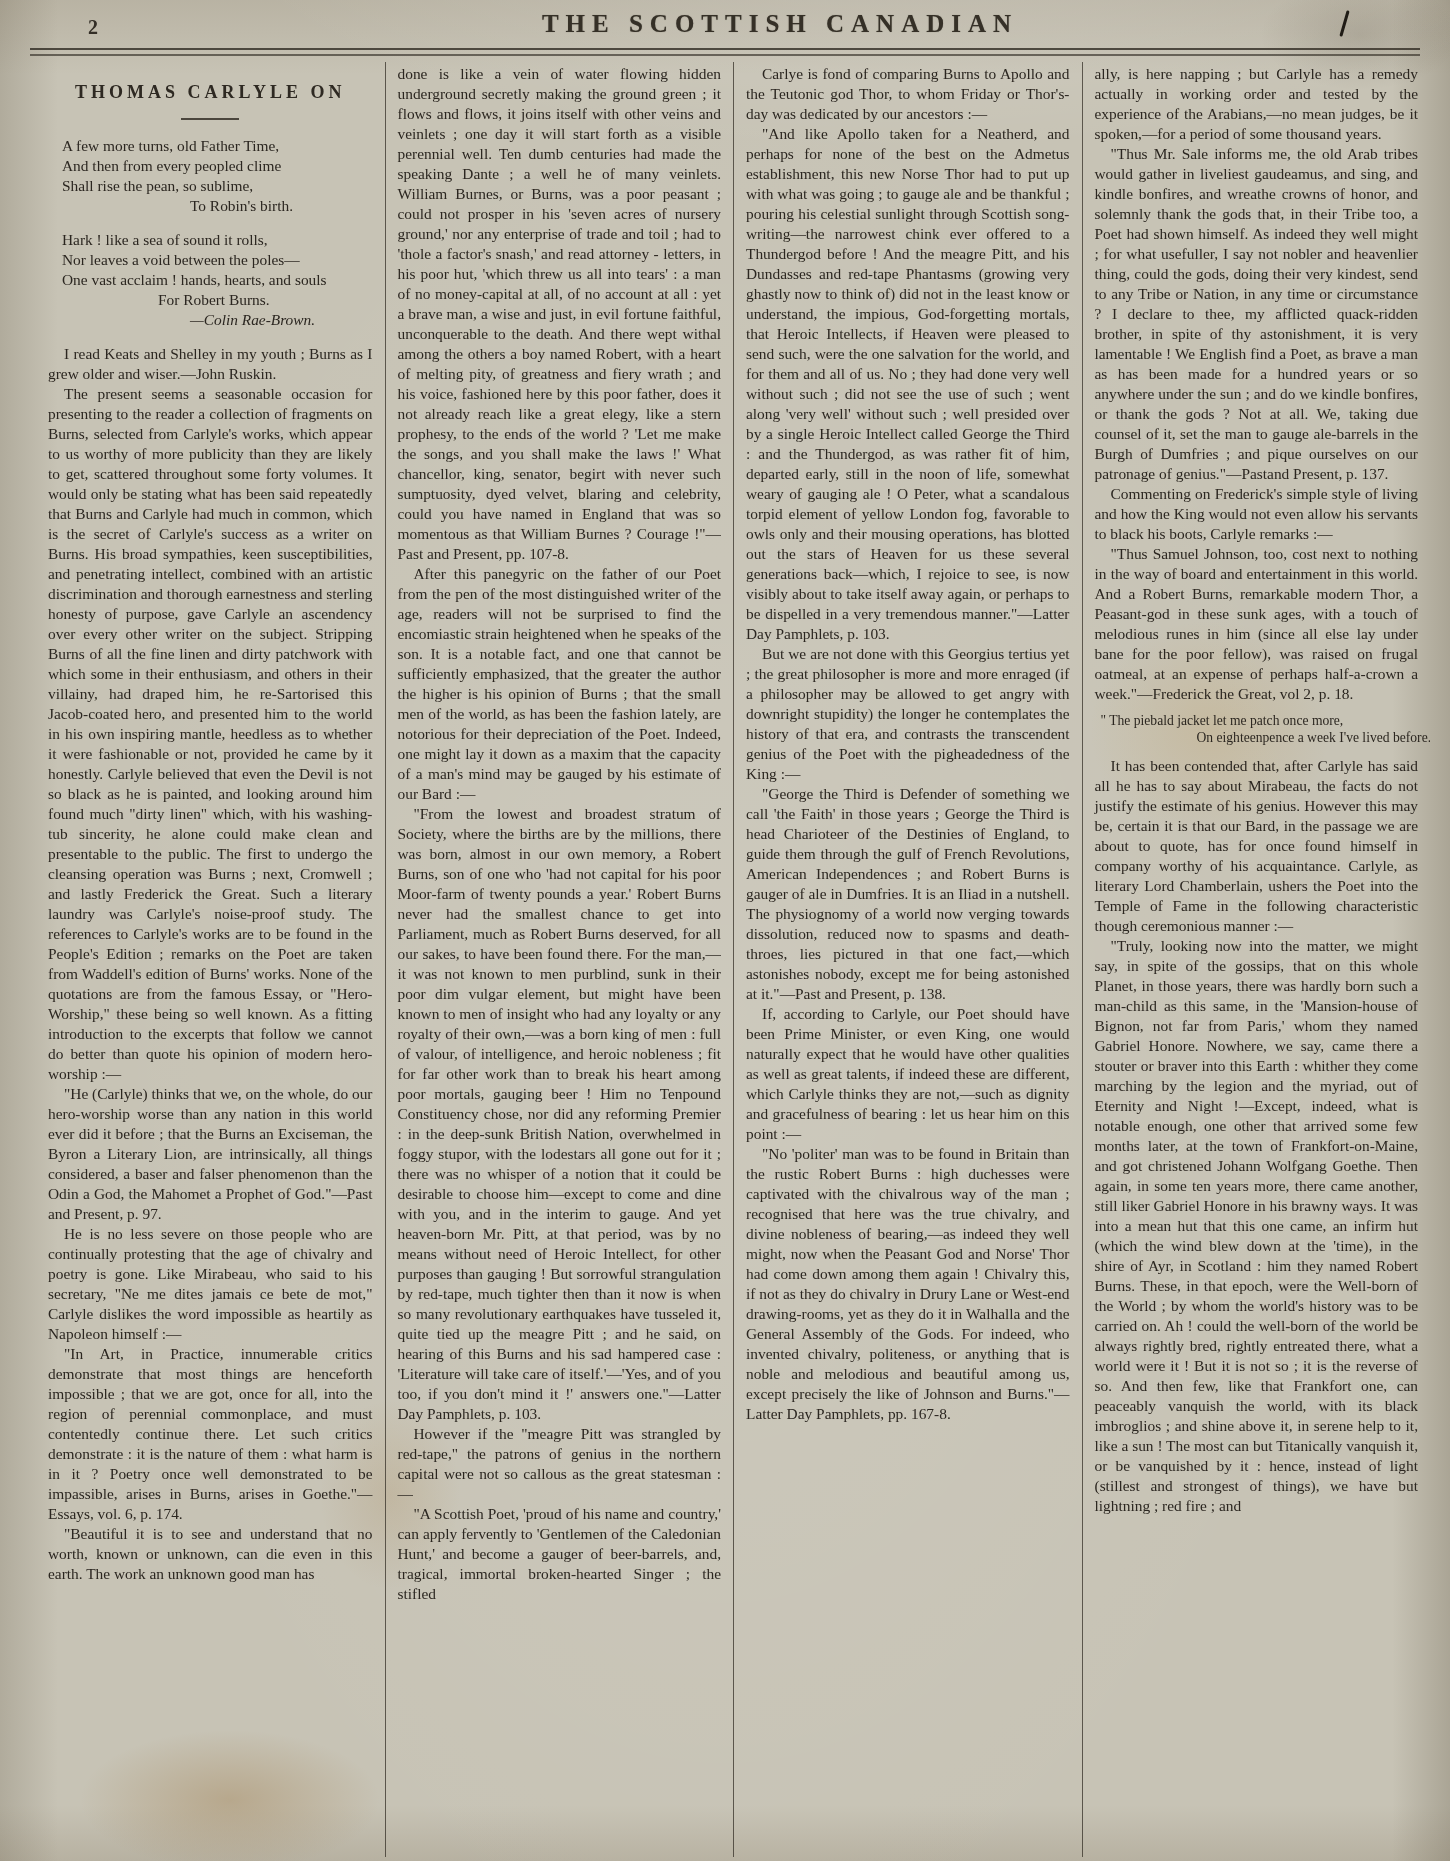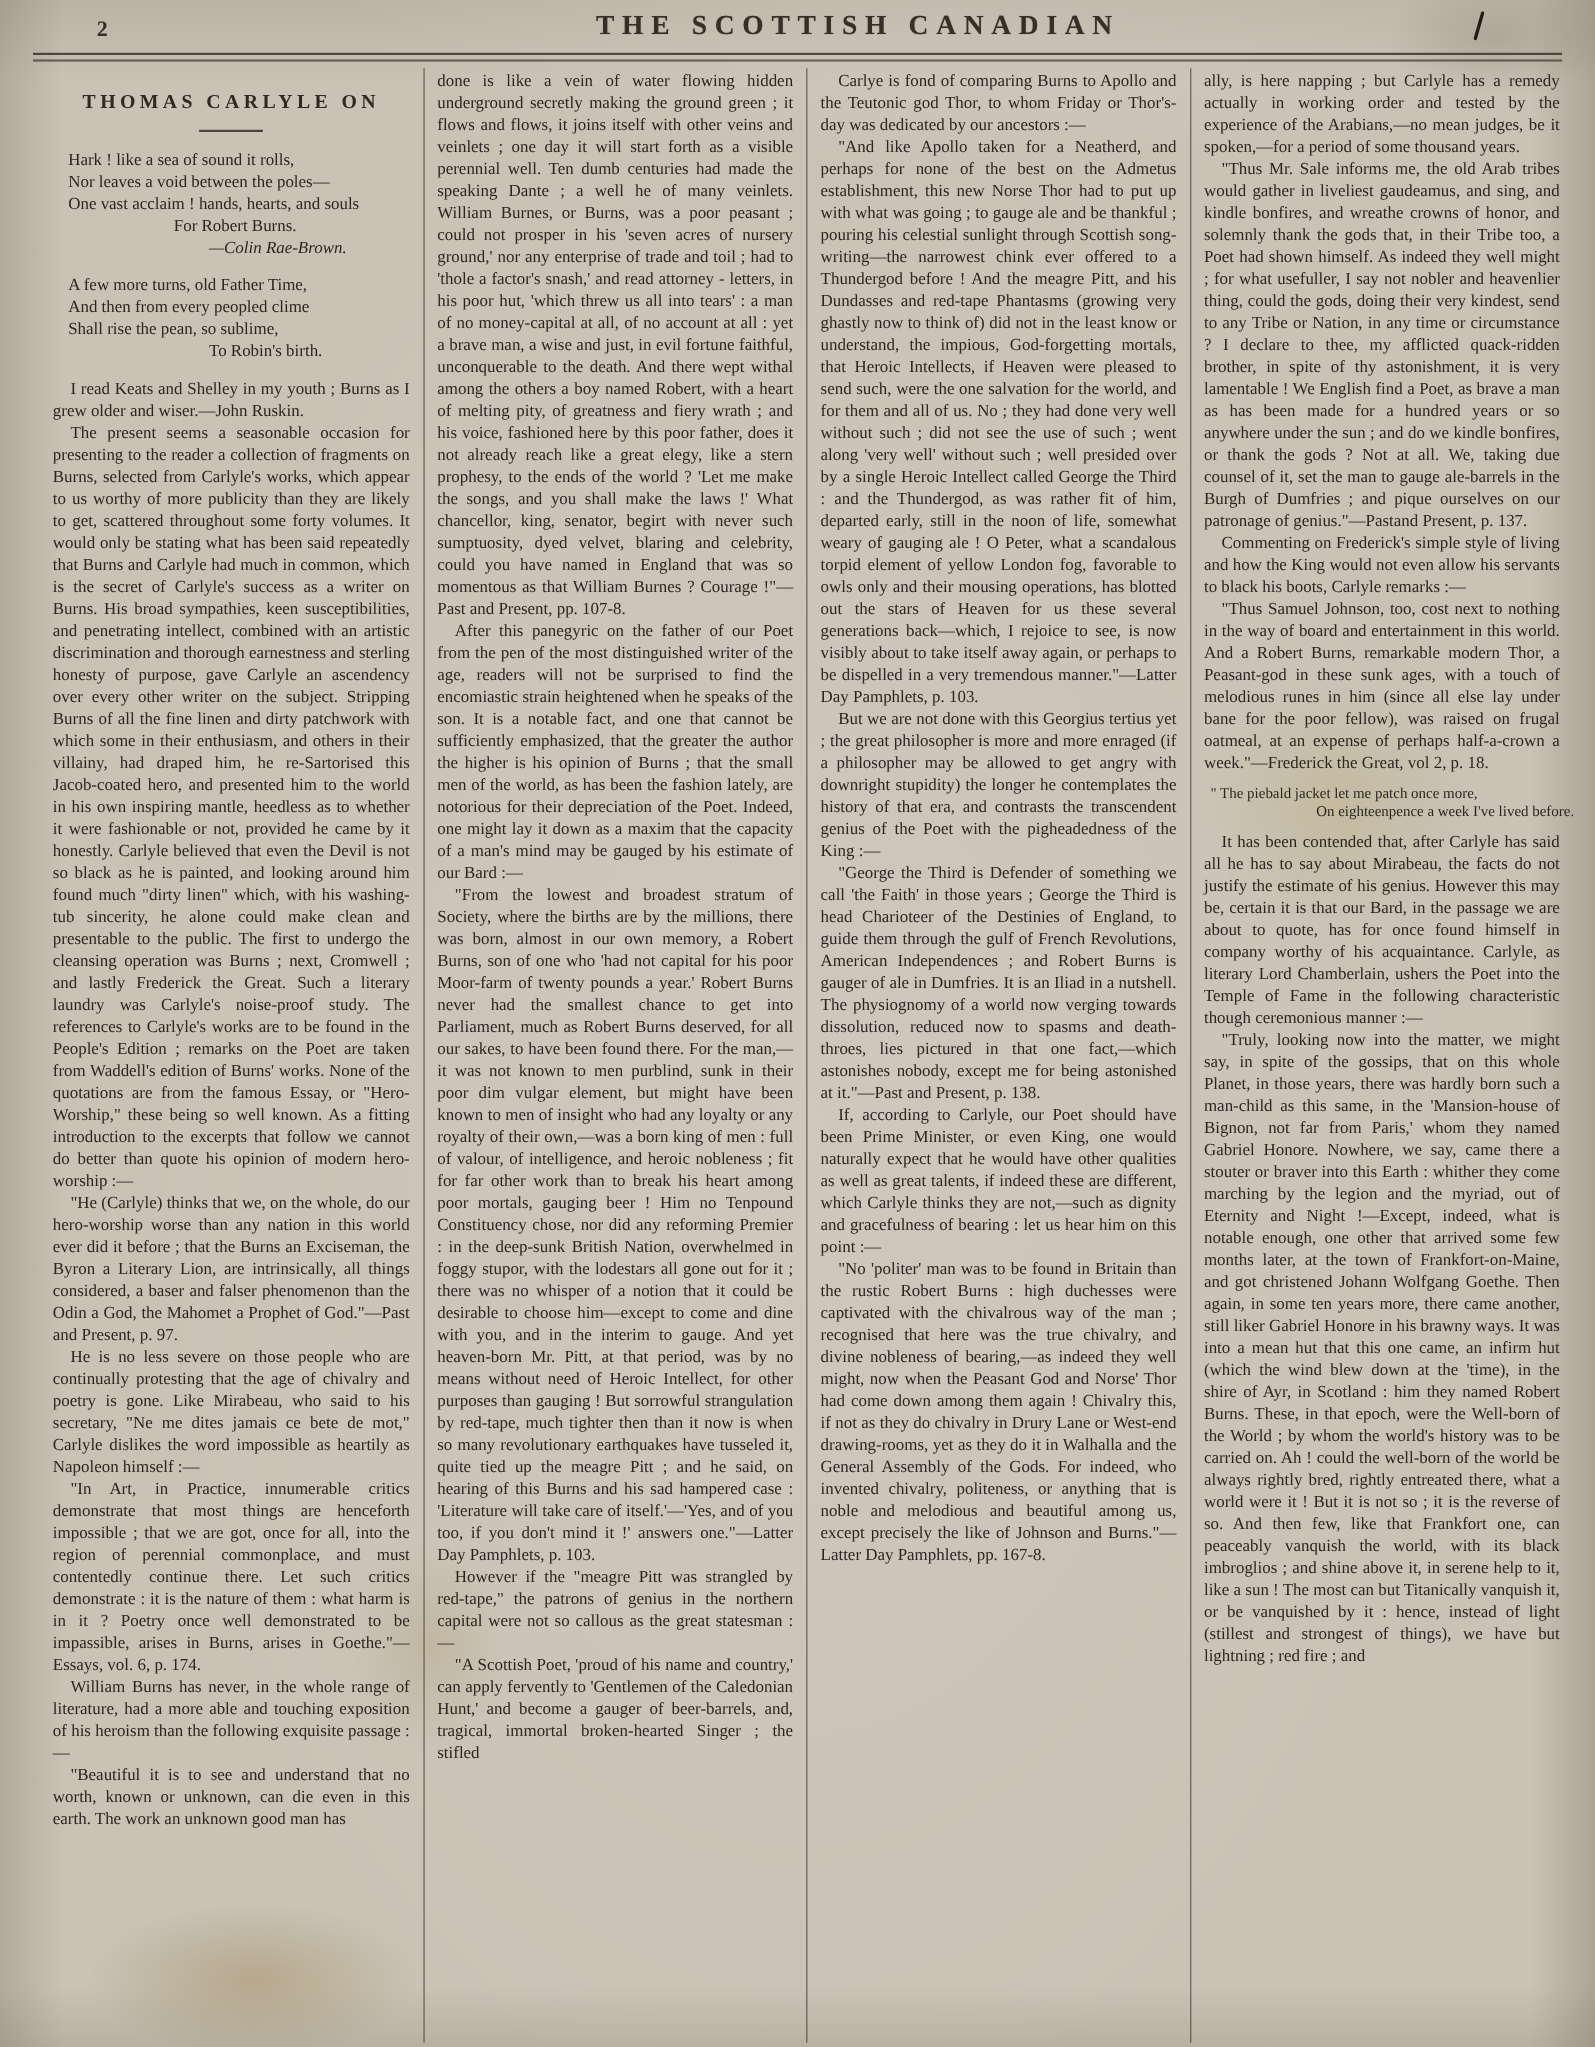--- a/index.html
+++ b/index.html
@@ -81,38 +81,37 @@
   </header>
   <div class="rule-double"></div>
 
   <main class="columns">
     <section class="art-col">
         <h2 class="art-title">
           <div>THOMAS CARLYLE ON</div>
         </h2>
         <div class="title-rule"></div>
         <div class="poem">
+          <div class="poem-line ind-0">A few more turns, old Father Time,</div>
+          <div class="poem-line ind-0">And then from every peopled clime</div>
+          <div class="poem-line ind-0">Shall rise the pean, so sublime,</div>
+          <div class="poem-line ind-2">To Robin's birth.</div>
+        </div>
+        <div class="poem">
           <div class="poem-line ind-0">Hark ! like a sea of sound it rolls,</div>
           <div class="poem-line ind-0">Nor leaves a void between the poles—</div>
           <div class="poem-line ind-0">One vast acclaim ! hands, hearts, and souls</div>
           <div class="poem-line ind-1">For Robert Burns.</div>
           <div class="poem-line ind-2 it">—Colin Rae-Brown.</div>
         </div>
-        <div class="poem">
-          <div class="poem-line ind-0">A few more turns, old Father Time,</div>
-          <div class="poem-line ind-0">And then from every peopled clime</div>
-          <div class="poem-line ind-0">Shall rise the pean, so sublime,</div>
-          <div class="poem-line ind-2">To Robin's birth.</div>
-        </div>
         <p class="para">I read Keats and Shelley in my youth ; Burns as I grew older and wiser.—John Ruskin.</p>
         <p class="para">The present seems a seasonable occasion for presenting to the reader a collection of fragments on Burns, selected from Carlyle's works, which appear to us worthy of more publicity than they are likely to get, scattered throughout some forty volumes. It would only be stating what has been said repeatedly that Burns and Carlyle had much in common, which is the secret of Carlyle's success as a writer on Burns. His broad sympathies, keen susceptibilities, and penetrating intellect, combined with an artistic discrimination and thorough earnestness and sterling honesty of purpose, gave Carlyle an ascendency over every other writer on the subject. Stripping Burns of all the fine linen and dirty patchwork with which some in their enthusiasm, and others in their villainy, had draped him, he re-Sartorised this Jacob-coated hero, and presented him to the world in his own inspiring mantle, heedless as to whether it were fashionable or not, provided he came by it honestly. Carlyle believed that even the Devil is not so black as he is painted, and looking around him found much "dirty linen" which, with his washing-tub sincerity, he alone could make clean and presentable to the public. The first to undergo the cleansing operation was Burns ; next, Cromwell ; and lastly Frederick the Great. Such a literary laundry was Carlyle's noise-proof study. The references to Carlyle's works are to be found in the People's Edition ; remarks on the Poet are taken from Waddell's edition of Burns' works. None of the quotations are from the famous Essay, or "Hero-Worship," these being so well known. As a fitting introduction to the excerpts that follow we cannot do better than quote his opinion of modern hero-worship :—</p>
         <p class="para">"He (Carlyle) thinks that we, on the whole, do our hero-worship worse than any nation in this world ever did it before ; that the Burns an Exciseman, the Byron a Literary Lion, are intrinsically, all things considered, a baser and falser phenomenon than the Odin a God, the Mahomet a Prophet of God."—Past and Present, p. 97.</p>
         <p class="para">He is no less severe on those people who are continually protesting that the age of chivalry and poetry is gone. Like Mirabeau, who said to his secretary, "Ne me dites jamais ce bete de mot," Carlyle dislikes the word impossible as heartily as Napoleon himself :—</p>
         <p class="para">"In Art, in Practice, innumerable critics demonstrate that most things are henceforth impossible ; that we are got, once for all, into the region of perennial commonplace, and must contentedly continue there. Let such critics demonstrate : it is the nature of them : what harm is in it ? Poetry once well demonstrated to be impassible, arises in Burns, arises in Goethe."—Essays, vol. 6, p. 174.</p>
-        <p class="para">William Burns has never, in the whole range of literature, had a more able and touching exposition of his heroism than the following exquisite passage :—</p>
         <p class="para">"Beautiful it is to see and understand that no worth, known or unknown, can die even in this earth. The work an unknown good man has</p>
       </section>
     <section class="art-col">
         <p class="para-cont">done is like a vein of water flowing hidden underground secretly making the ground green ; it flows and flows, it joins itself with other veins and veinlets ; one day it will start forth as a visible perennial well. Ten dumb centuries had made the speaking Dante ; a well he of many veinlets. William Burnes, or Burns, was a poor peasant ; could not prosper in his 'seven acres of nursery ground,' nor any enterprise of trade and toil ; had to 'thole a factor's snash,' and read attorney - letters, in his poor hut, 'which threw us all into tears' : a man of no money-capital at all, of no account at all : yet a brave man, a wise and just, in evil fortune faithful, unconquerable to the death. And there wept withal among the others a boy named Robert, with a heart of melting pity, of greatness and fiery wrath ; and his voice, fashioned here by this poor father, does it not already reach like a great elegy, like a stern prophesy, to the ends of the world ? 'Let me make the songs, and you shall make the laws !' What chancellor, king, senator, begirt with never such sumptuosity, dyed velvet, blaring and celebrity, could you have named in England that was so momentous as that William Burnes ? Courage !"—Past and Present, pp. 107-8.</p>
         <p class="para">After this panegyric on the father of our Poet from the pen of the most distinguished writer of the age, readers will not be surprised to find the encomiastic strain heightened when he speaks of the son. It is a notable fact, and one that cannot be sufficiently emphasized, that the greater the author the higher is his opinion of Burns ; that the small men of the world, as has been the fashion lately, are notorious for their depreciation of the Poet. Indeed, one might lay it down as a maxim that the capacity of a man's mind may be gauged by his estimate of our Bard :—</p>
         <p class="para">"From the lowest and broadest stratum of Society, where the births are by the millions, there was born, almost in our own memory, a Robert Burns, son of one who 'had not capital for his poor Moor-farm of twenty pounds a year.' Robert Burns never had the smallest chance to get into Parliament, much as Robert Burns deserved, for all our sakes, to have been found there. For the man,—it was not known to men purblind, sunk in their poor dim vulgar element, but might have been known to men of insight who had any loyalty or any royalty of their own,—was a born king of men : full of valour, of intelligence, and heroic nobleness ; fit for far other work than to break his heart among poor mortals, gauging beer ! Him no Tenpound Constituency chose, nor did any reforming Premier : in the deep-sunk British Nation, overwhelmed in foggy stupor, with the lodestars all gone out for it ; there was no whisper of a notion that it could be desirable to choose him—except to come and dine with you, and in the interim to gauge. And yet heaven-born Mr. Pitt, at that period, was by no means without need of Heroic Intellect, for other purposes than gauging ! But sorrowful strangulation by red-tape, much tighter then than it now is when so many revolutionary earthquakes have tusseled it, quite tied up the meagre Pitt ; and he said, on hearing of this Burns and his sad hampered case : 'Literature will take care of itself.'—'Yes, and of you too, if you don't mind it !' answers one."—Latter Day Pamphlets, p. 103.</p>
         <p class="para">However if the "meagre Pitt was strangled by red-tape," the patrons of genius in the northern capital were not so callous as the great statesman :—</p>
         <p class="para">"A Scottish Poet, 'proud of his name and country,' can apply fervently to 'Gentlemen of the Caledonian Hunt,' and become a gauger of beer-barrels, and, tragical, immortal broken-hearted Singer ; the stifled</p>
       </section>
     <section class="art-col">

